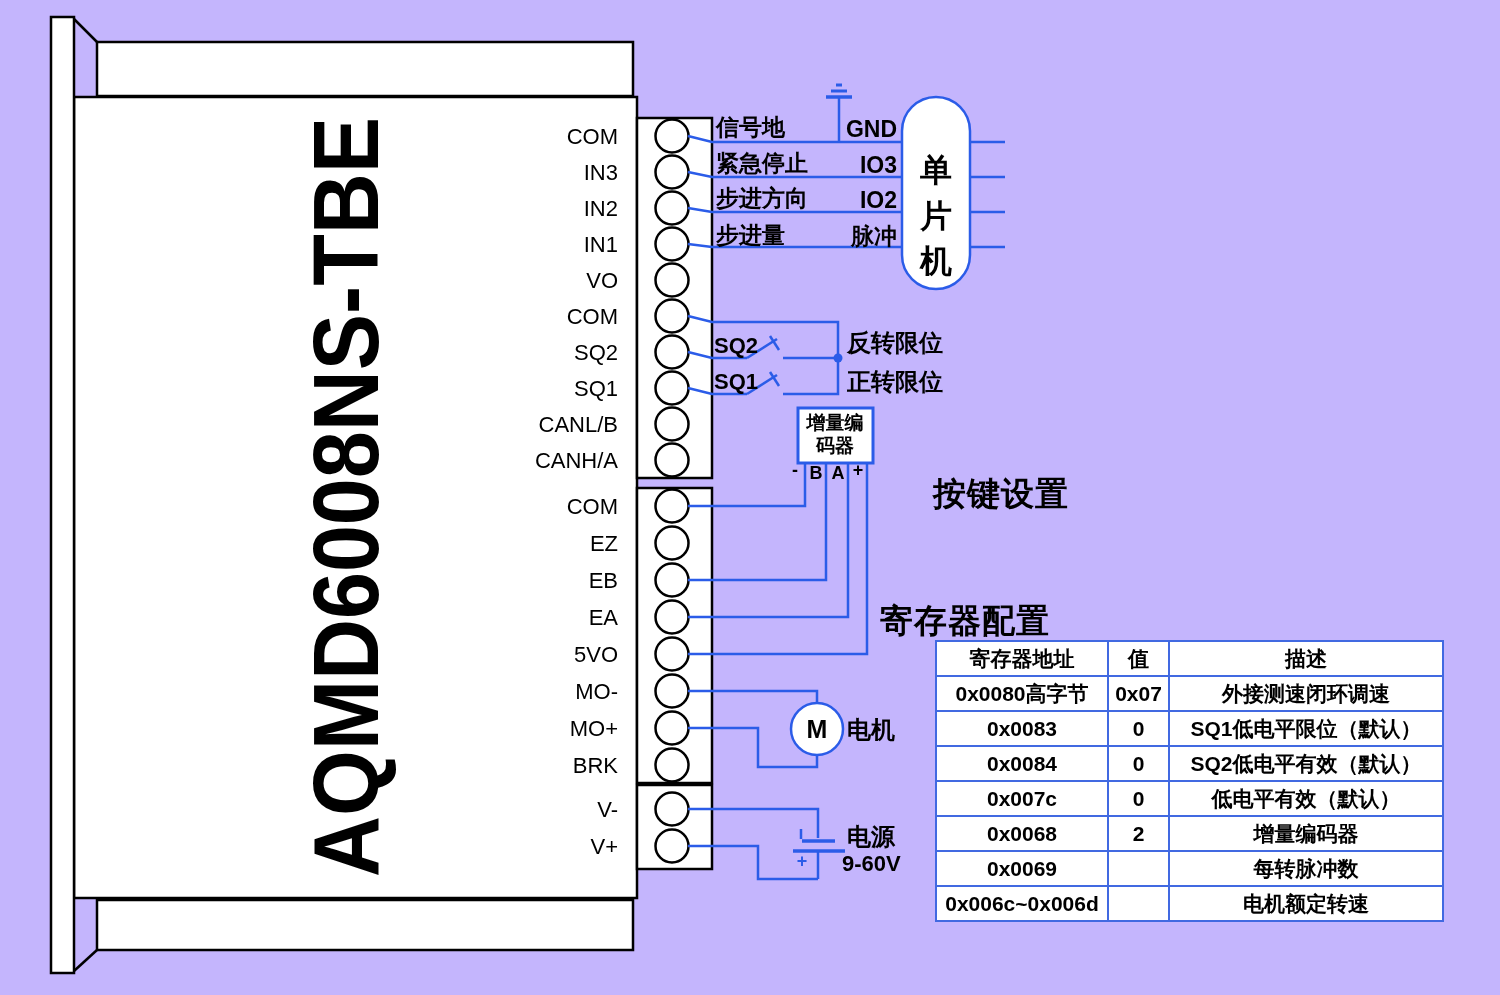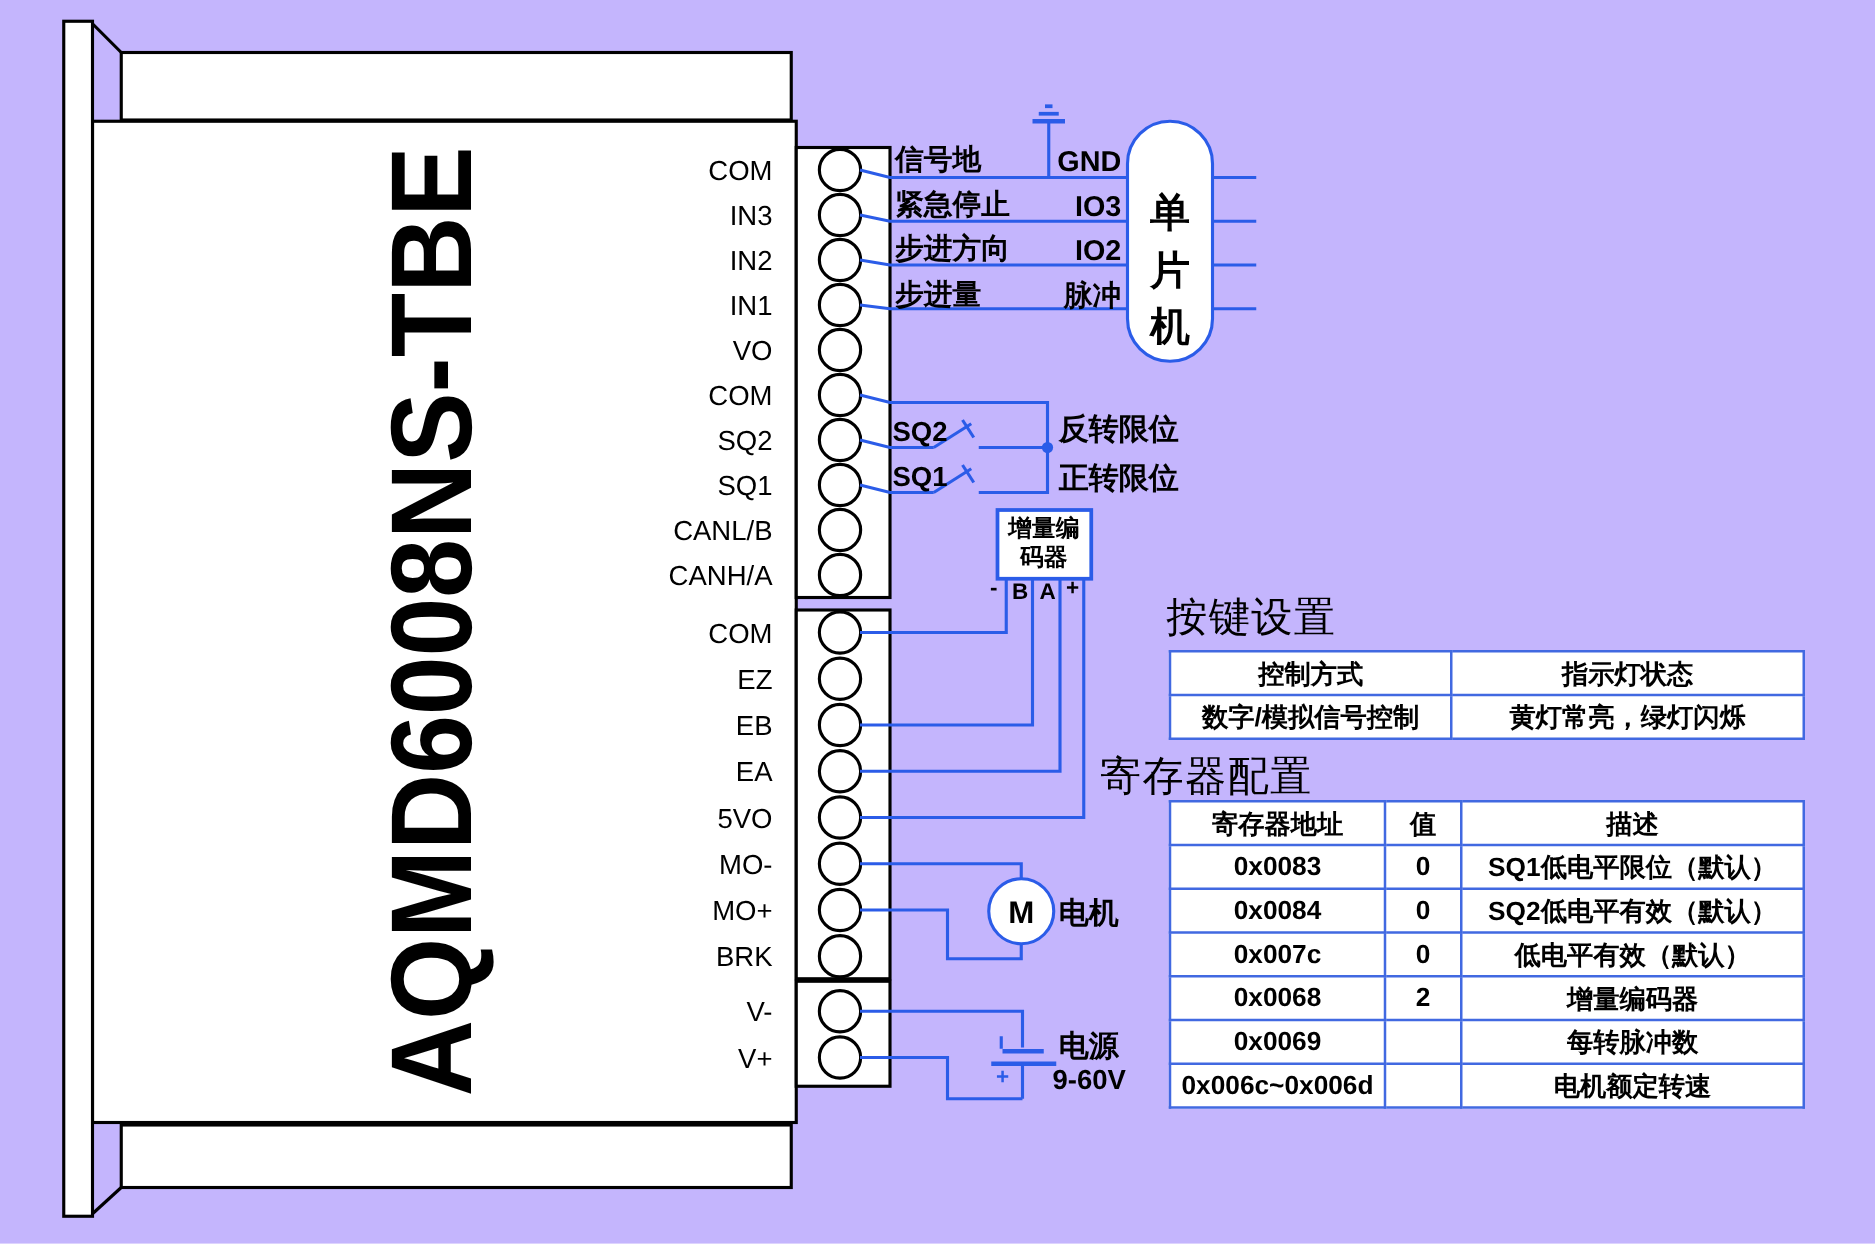--- a/index.html
+++ b/index.html
@@ -2,21 +2,21 @@
 <html><head>
 <meta charset="utf-8">
 <style>
   html,body { margin:0; padding:0; background:#fff; }
   .stage {
     position:relative; width:1500px; height:995px; background:#c4b5fd;
     font-family:"Liberation Sans","DejaVu Sans",sans-serif; overflow:hidden;
   }
   .stage svg { position:absolute; left:0; top:0; }
   .sec-title {
-    position:absolute; font-size:33px; font-weight:normal; color:#000;
+    position:absolute; font-size:33px; font-weight:bold; color:#000;
     white-space:nowrap; letter-spacing:1px;
   }
   table.diag-tbl {
     position:absolute; border-collapse:collapse; table-layout:fixed;
     background:#fff;
   }
   table.diag-tbl th, table.diag-tbl td {
     border:2px solid #4169e1; padding:0; height:33px;
     font-size:21px; font-weight:bold; color:#000; text-align:center;
     vertical-align:middle; white-space:nowrap; overflow:hidden;
@@ -200,50 +200,39 @@
     <text class="t-encpin t-blue" x="802" y="867" text-anchor="middle">+</text>
     <text class="t-desc" x="847" y="845">电源</text>
     <text class="t-sw" x="842" y="871">9-60V</text>
   </g>
 
 </svg>
 
 <div class="sec-title" style="left:933px; top:472px;">按键设置</div>
 <div class="sec-title" style="left:880px; top:599px;">寄存器配置</div>
 
-<table class="diag-tbl" style="left:935px; top:520px; width:507px;">
-  <colgroup>
-        <col style="width:225px">
-        <col style="width:282px">
-      </colgroup>
-  <tbody>
-        <tr>
-    <th>控制方式</th>
-    <th>指示灯状态</th>
-  </tr>
-  <tr>
-    <td>数字/模拟信号控制</td>
-    <td>黄灯常亮，绿灯闪烁</td>
-  </tr>
-</tbody>
-    </table>
 
 <table class="diag-tbl" style="left:935px; top:640px; width:507px;">
   <colgroup>
         <col style="width:172px">
         <col style="width:61px">
         <col style="width:274px">
       </colgroup>
   <tbody>
         <tr>
     <th>寄存器地址</th>
     <th>值</th>
     <th>描述</th>
   </tr>
   <tr>
+    <td>0x0080高字节</td>
+    <td>0x07</td>
+    <td>外接测速闭环调速</td>
+  </tr>
+  <tr>
     <td>0x0083</td>
     <td>0</td>
     <td>SQ1低电平限位（默认）</td>
   </tr>
   <tr>
     <td>0x0084</td>
     <td>0</td>
     <td>SQ2低电平有效（默认）</td>
   </tr>
   <tr>

